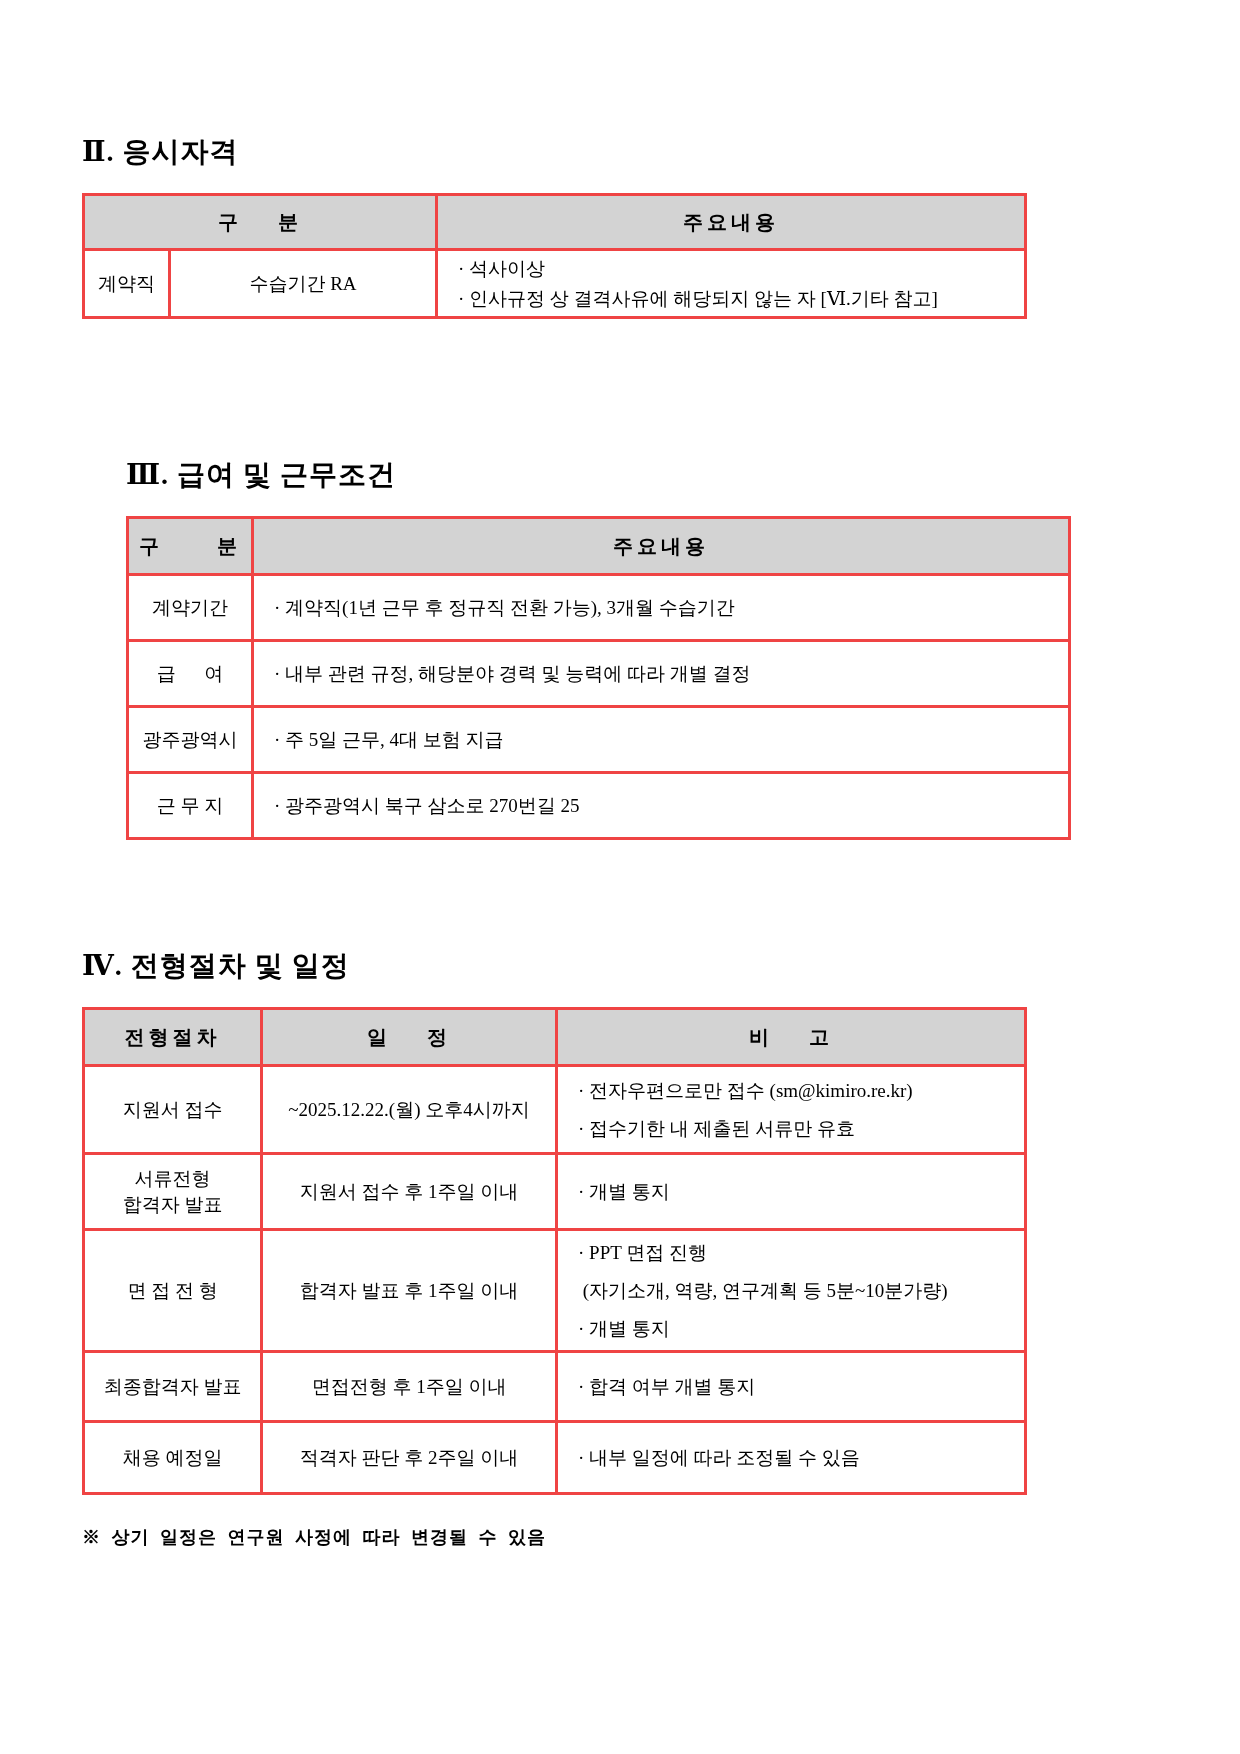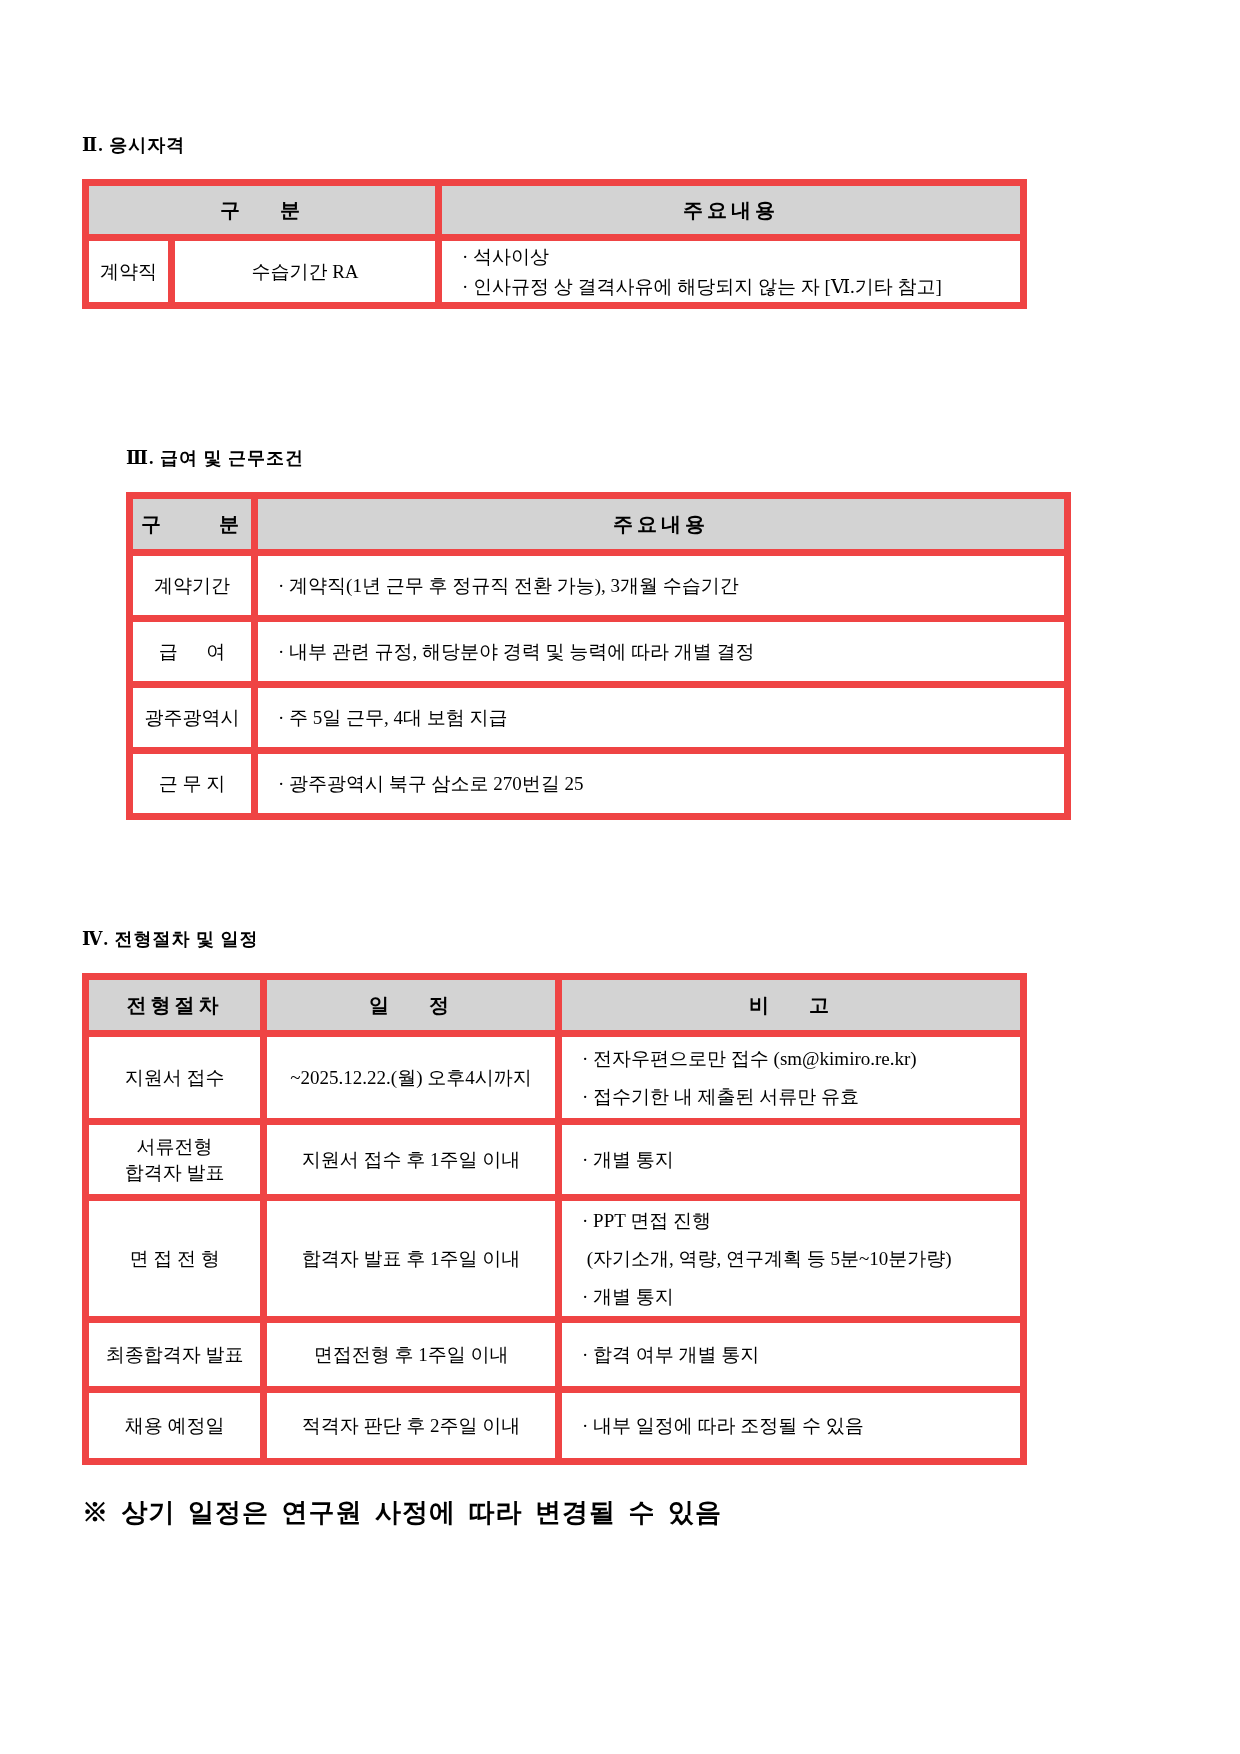--- a/index.html
+++ b/index.html
@@ -7,34 +7,34 @@
   body {
     width: 1240px;
     height: 1754px;
     font-family: "Liberation Serif", "DejaVu Serif", serif;
     color: #000000;
     position: relative;
   }
   .page { padding: 133px 75px 0 82px; }
 
   .section-title {
-    font-size: 18px;
+    font-size: 28px;
     font-weight: bold;
     letter-spacing: 1px;
   }
 
   table {
     border-collapse: collapse;
     table-layout: fixed;
     width: 945px;
     border: 2px solid #000000;
     margin-top: 22px;
   }
   th, td {
-    border: 7px solid #ef4444;
+    border: 3px solid #ef4444;
     font-size: 19px;
     vertical-align: middle;
     overflow: hidden;
   }
   th {
     background: #d3d3d3;
     font-weight: bold;
     font-size: 20px;
     text-align: center;
     letter-spacing: 4px;
@@ -54,21 +54,21 @@
   .h72 { height: 72px; }
   .h76 { height: 76px; }
   .h88 { height: 88px; }
   .h122 { height: 122px; }
 
   .sec3 { margin-top: 137px; margin-left: 44px; }
   .sec4 { margin-top: 107px; }
 
   .footnote {
     margin-top: 30px;
-    font-size: 26px;
+    font-size: 18px;
     font-weight: bold;
     letter-spacing: 1px;
     word-spacing: 5px;
   }
 </style>
 </head>
 <body>
 
 <div class="page">
 

